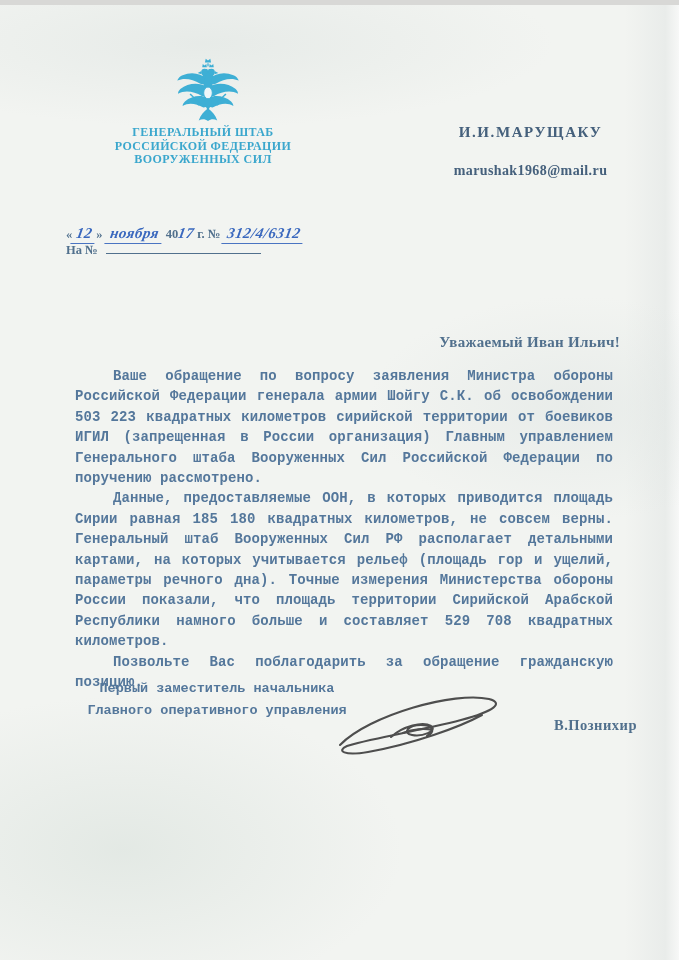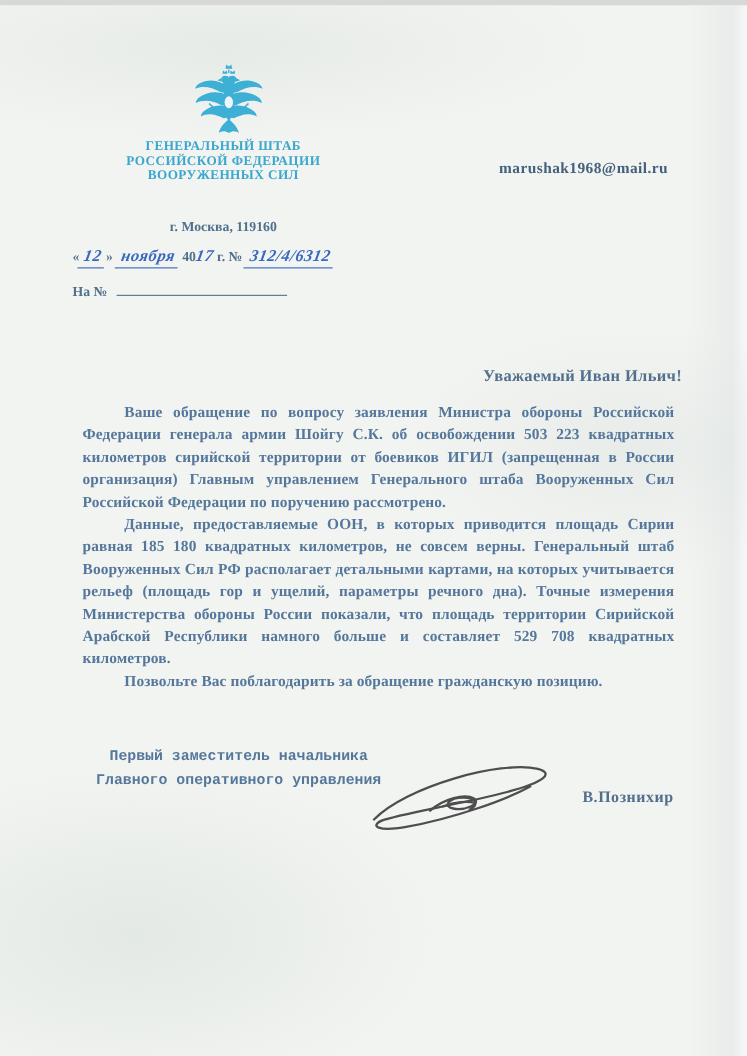--- a/index.html
+++ b/index.html
@@ -32,37 +32,37 @@
 
   
   .city{left:98px;top:194px;width:210px;text-align:center;color:#51708d;font-size:12.5px;font-weight:bold;}
 
   
   .dateline{left:66px;top:220px;width:330px;font-size:12.5px;color:#51708d;font-weight:bold;white-space:nowrap;}
   .hand{display:inline-block;font-style:italic;color:#3a68be;font-size:15px;
         transform:skewX(-10deg);font-weight:bold;letter-spacing:.5px;}
   .u{border-bottom:1.2px solid #4a74c2;padding:0 4px 1px 4px;}
 
-  .replyline{left:66px;top:251px;font-size:12.5px;color:#51708d;font-weight:bold;}
+  .replyline{left:66px;top:236px;font-size:12.5px;color:#51708d;font-weight:bold;}
   .replyline .blank{display:inline-block;width:155px;border-bottom:1.2px solid #51708d;height:12px;margin-left:8px;}
 
   
   .salutation{left:120px;top:329px;width:500px;text-align:right;
               color:#51708d;font-weight:bold;font-size:15px;letter-spacing:.3px;}
 
   
   .body{left:75px;top:361px;width:538px;color:#54779b;font-weight:bold;
         font-size:14px;line-height:20.4px;text-align:justify;letter-spacing:.1px;}
-  .body p{margin:0;text-indent:38px;}
+  .body p{margin:0;text-indent:38px;font-family:Liberation Mono, monospace;}
 
   
   .sig-title{left:86px;top:673px;width:262px;text-align:center;
              color:#54779b;font-weight:bold;font-size:13.5px;line-height:22px;font-family:Liberation Mono, monospace;}
   .sig-svg{left:333px;top:680px;width:178px;height:78px;}
-  .sig-name{left:505px;top:712px;width:132px;text-align:center;
+  .sig-name{left:505px;top:712px;width:132px;text-align:right;
             color:#51708d;font-weight:bold;font-size:14.5px;letter-spacing:.5px;}
 </style>
 </head>
 <body>
 
 <div class="page">
 
   <svg class="abs emblem" viewBox="0 0 100 104" aria-hidden="true">
     <g fill="#3eafd5">
       <g id="eagleHalf">
@@ -86,24 +86,24 @@
     </g>
   </svg>
 
   <div class="abs org">
     <div>ГЕНЕРАЛЬНЫЙ ШТАБ</div>
     <div>РОССИЙСКОЙ ФЕДЕРАЦИИ</div>
     <div>ВООРУЖЕННЫХ СИЛ</div>
   </div>
 
   <div class="abs addressee">
+    <div class="name">И.И.МАРУЩАКУ</div>
     <div class="email">marushak1968@mail.ru</div>
   </div>
 
-  <div class="abs city">г. Москва, 119160</div>
 
   <div class="abs dateline">
     <span>«</span><span class="hand u">12</span><span>»</span>
     <span class="hand u">ноября</span>
     <span>40</span><span class="hand">17</span>
     <span>г.</span>
     <span>№</span>
     <span class="hand u">312/4/6312</span>
   </div>
 

